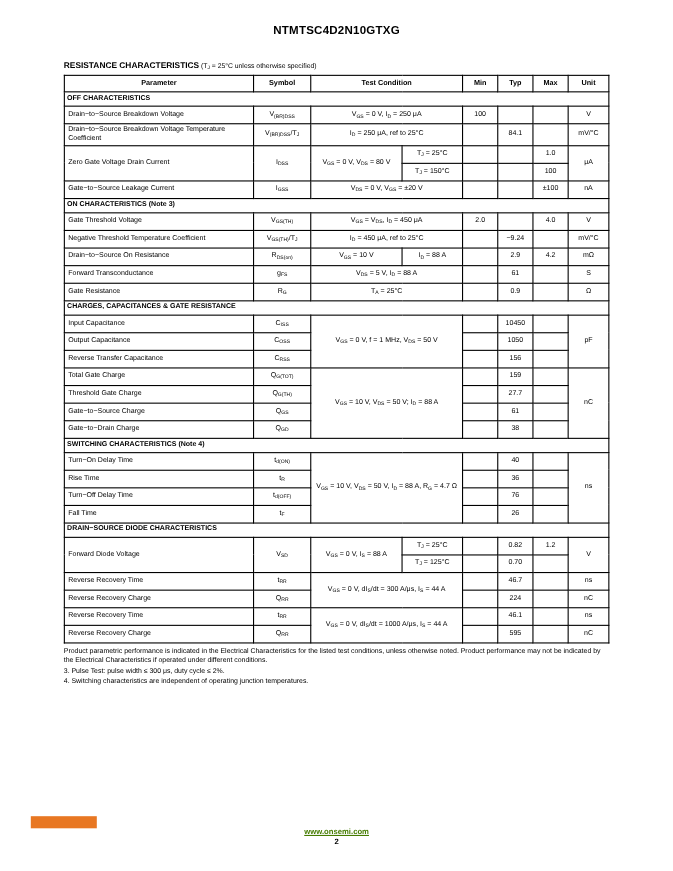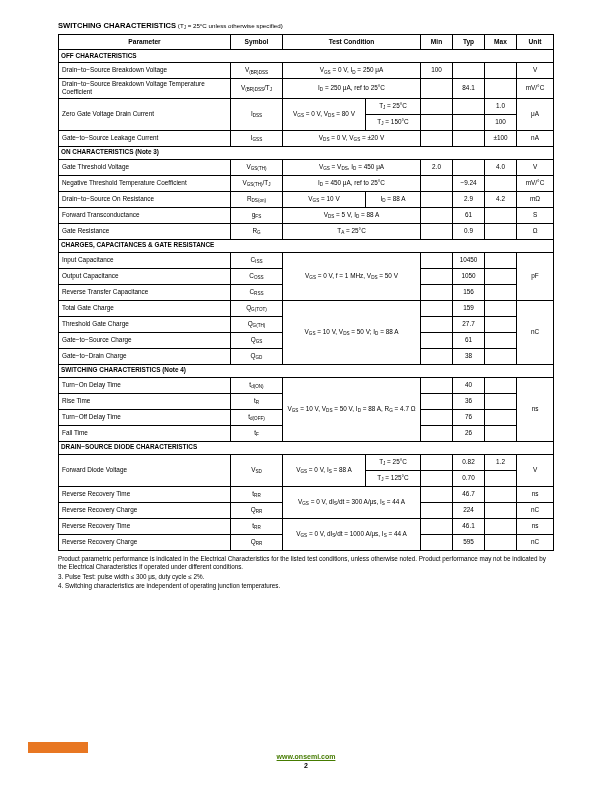--- a/index.html
+++ b/index.html
@@ -28,23 +28,24 @@
   .footer { position:absolute; left:0; top:738px; width:612px; height:40px; }
   .footer-bar { position:absolute; left:28px; top:4px; width:60px; height:11px; background:#e87722; }
   .footer-link { text-align:center; font-size:7px; font-weight:bold; color:#457b00; text-decoration:underline; padding-top:15px; cursor:pointer; }
   .footer-page { text-align:center; font-size:7px; padding-top:2px; font-weight:bold; }
 </style>
 </head>
 <body>
 
 <div class="page">
 
+  <div class="doc-title">NTMTSC4D2N10GTXG</div>
 
   <div class="ec-heading">
-    <span>SWITCHING CHARACTERISTICS</span><span class="qual"><span> (T</span><sub>J</sub><span> = 25°C unless otherwise specified)</span></span>
+    <span>RESISTANCE CHARACTERISTICS</span><span class="qual"><span> (T</span><sub>J</sub><span> = 25°C unless otherwise specified)</span></span>
   </div>
 
   <table class="spec">
     <colgroup>
       <col style="width:172px">
         <col style="width:52px">
         <col style="width:83px">
         <col style="width:55px">
       <col style="width:32px">
         <col style="width:32px">

